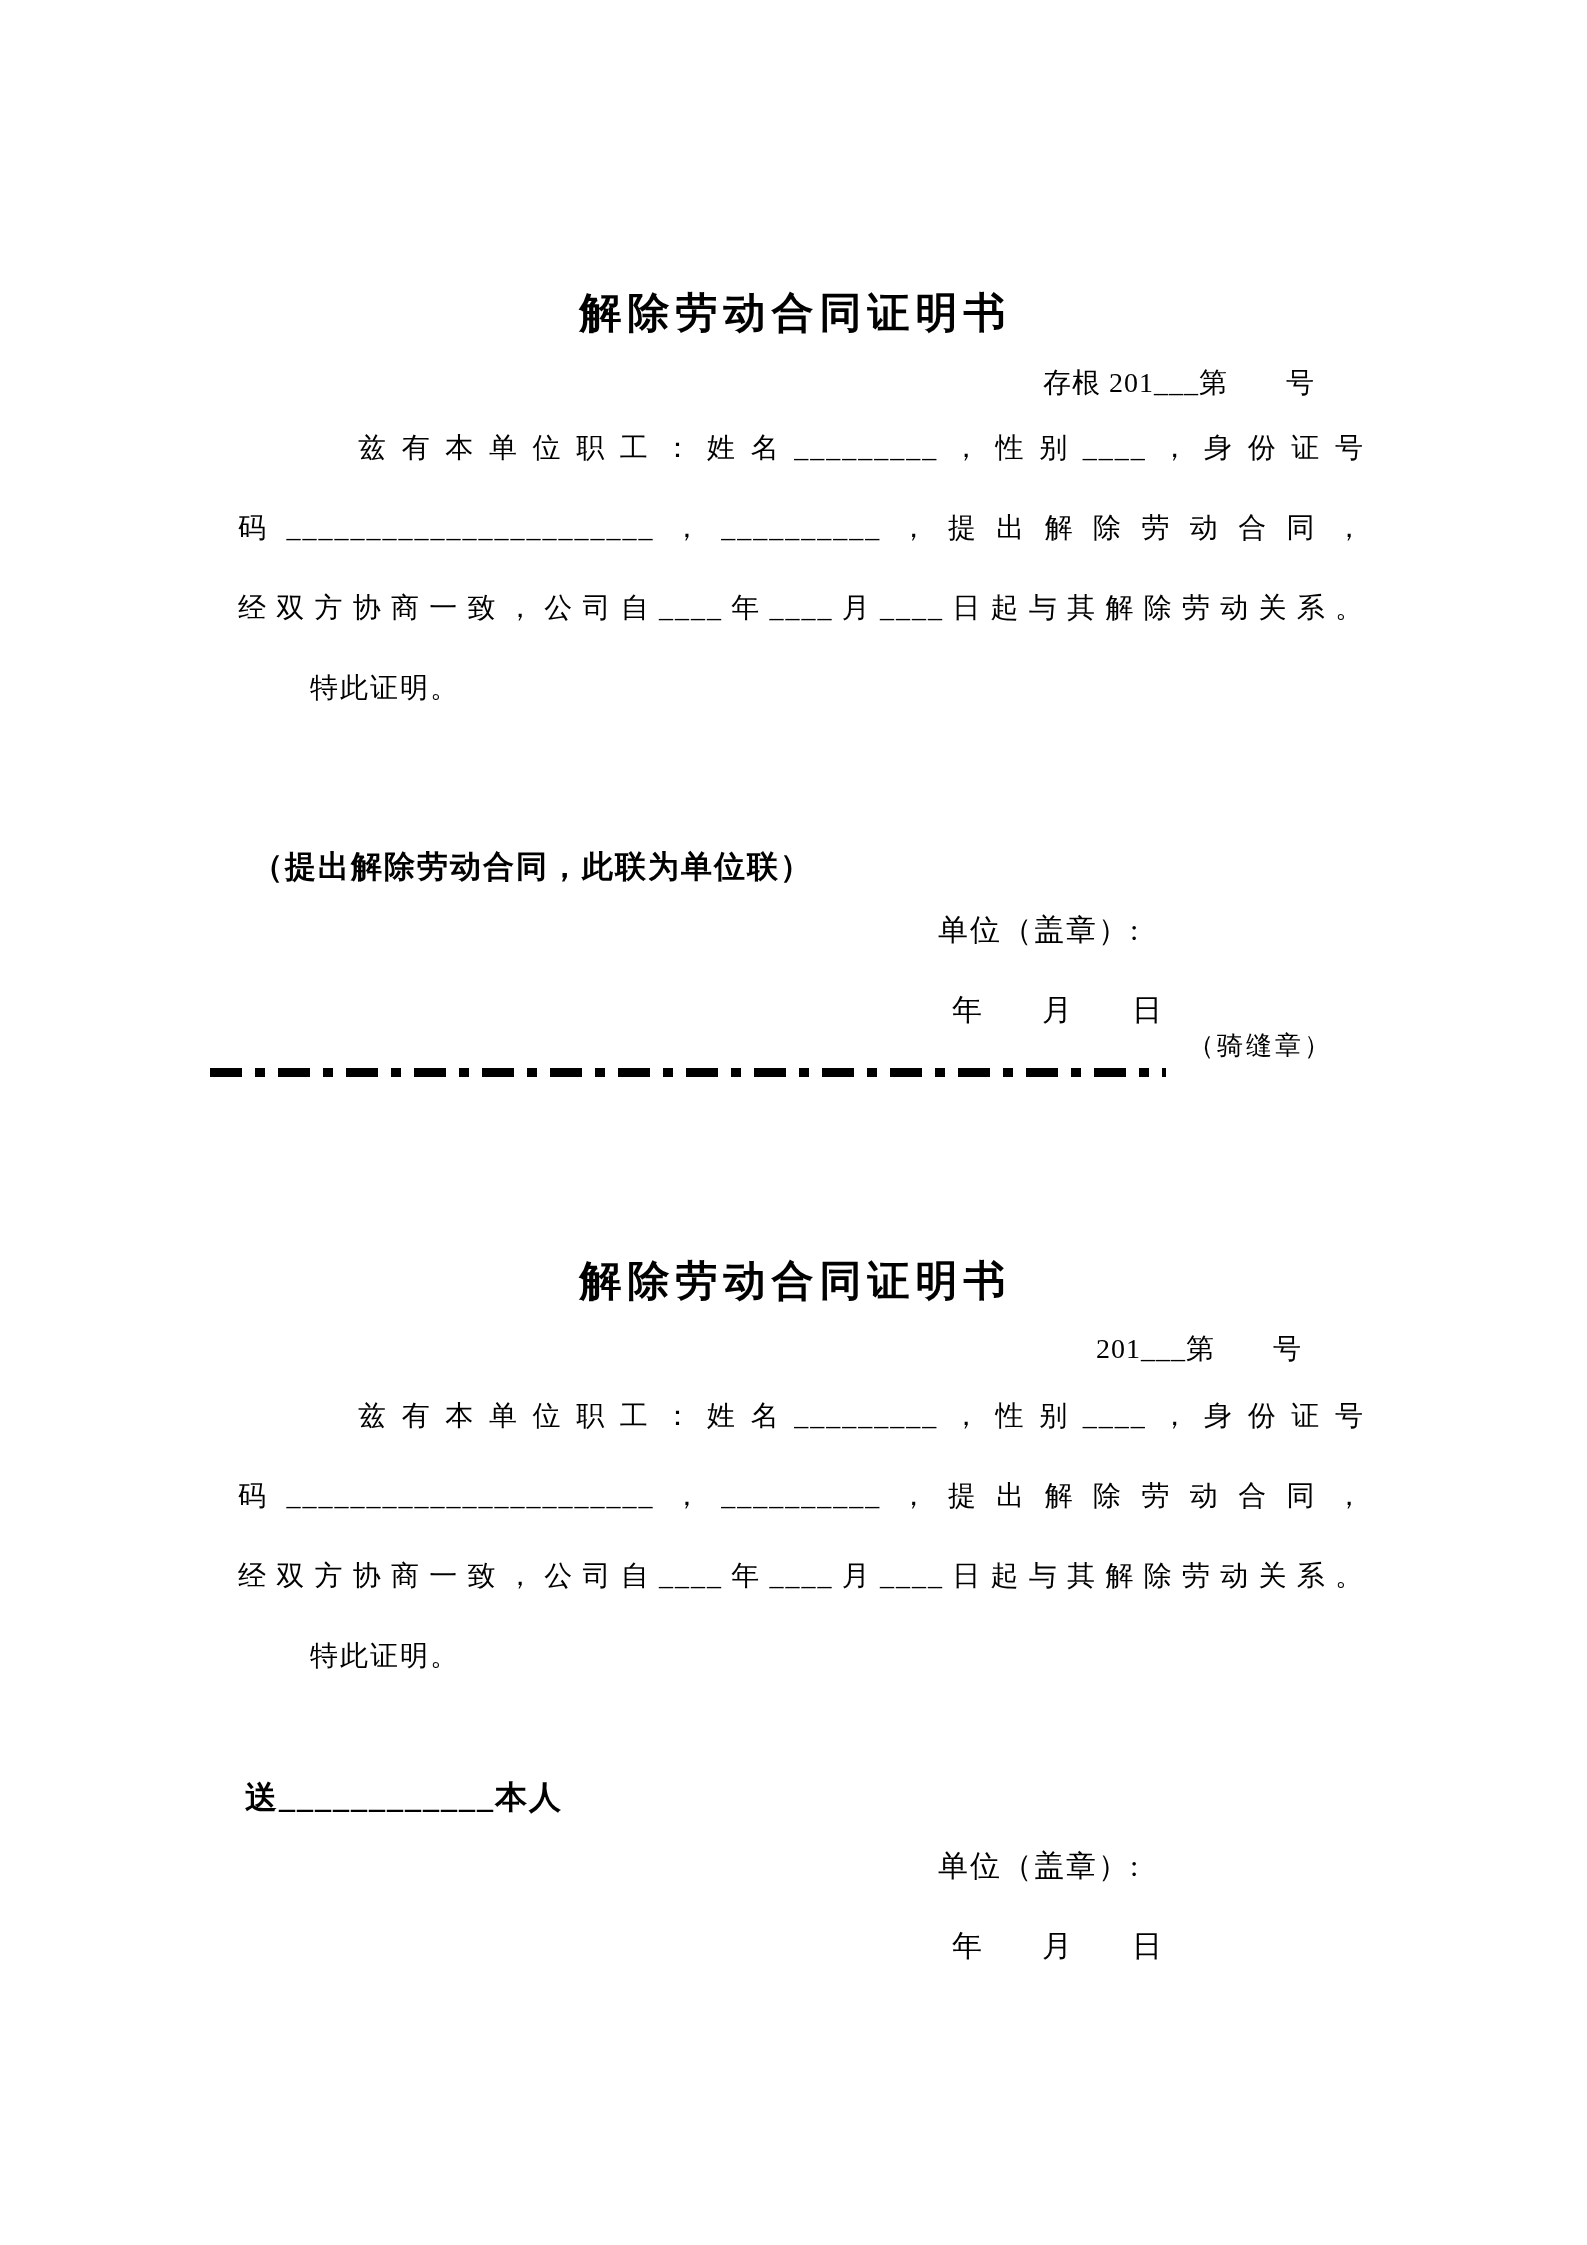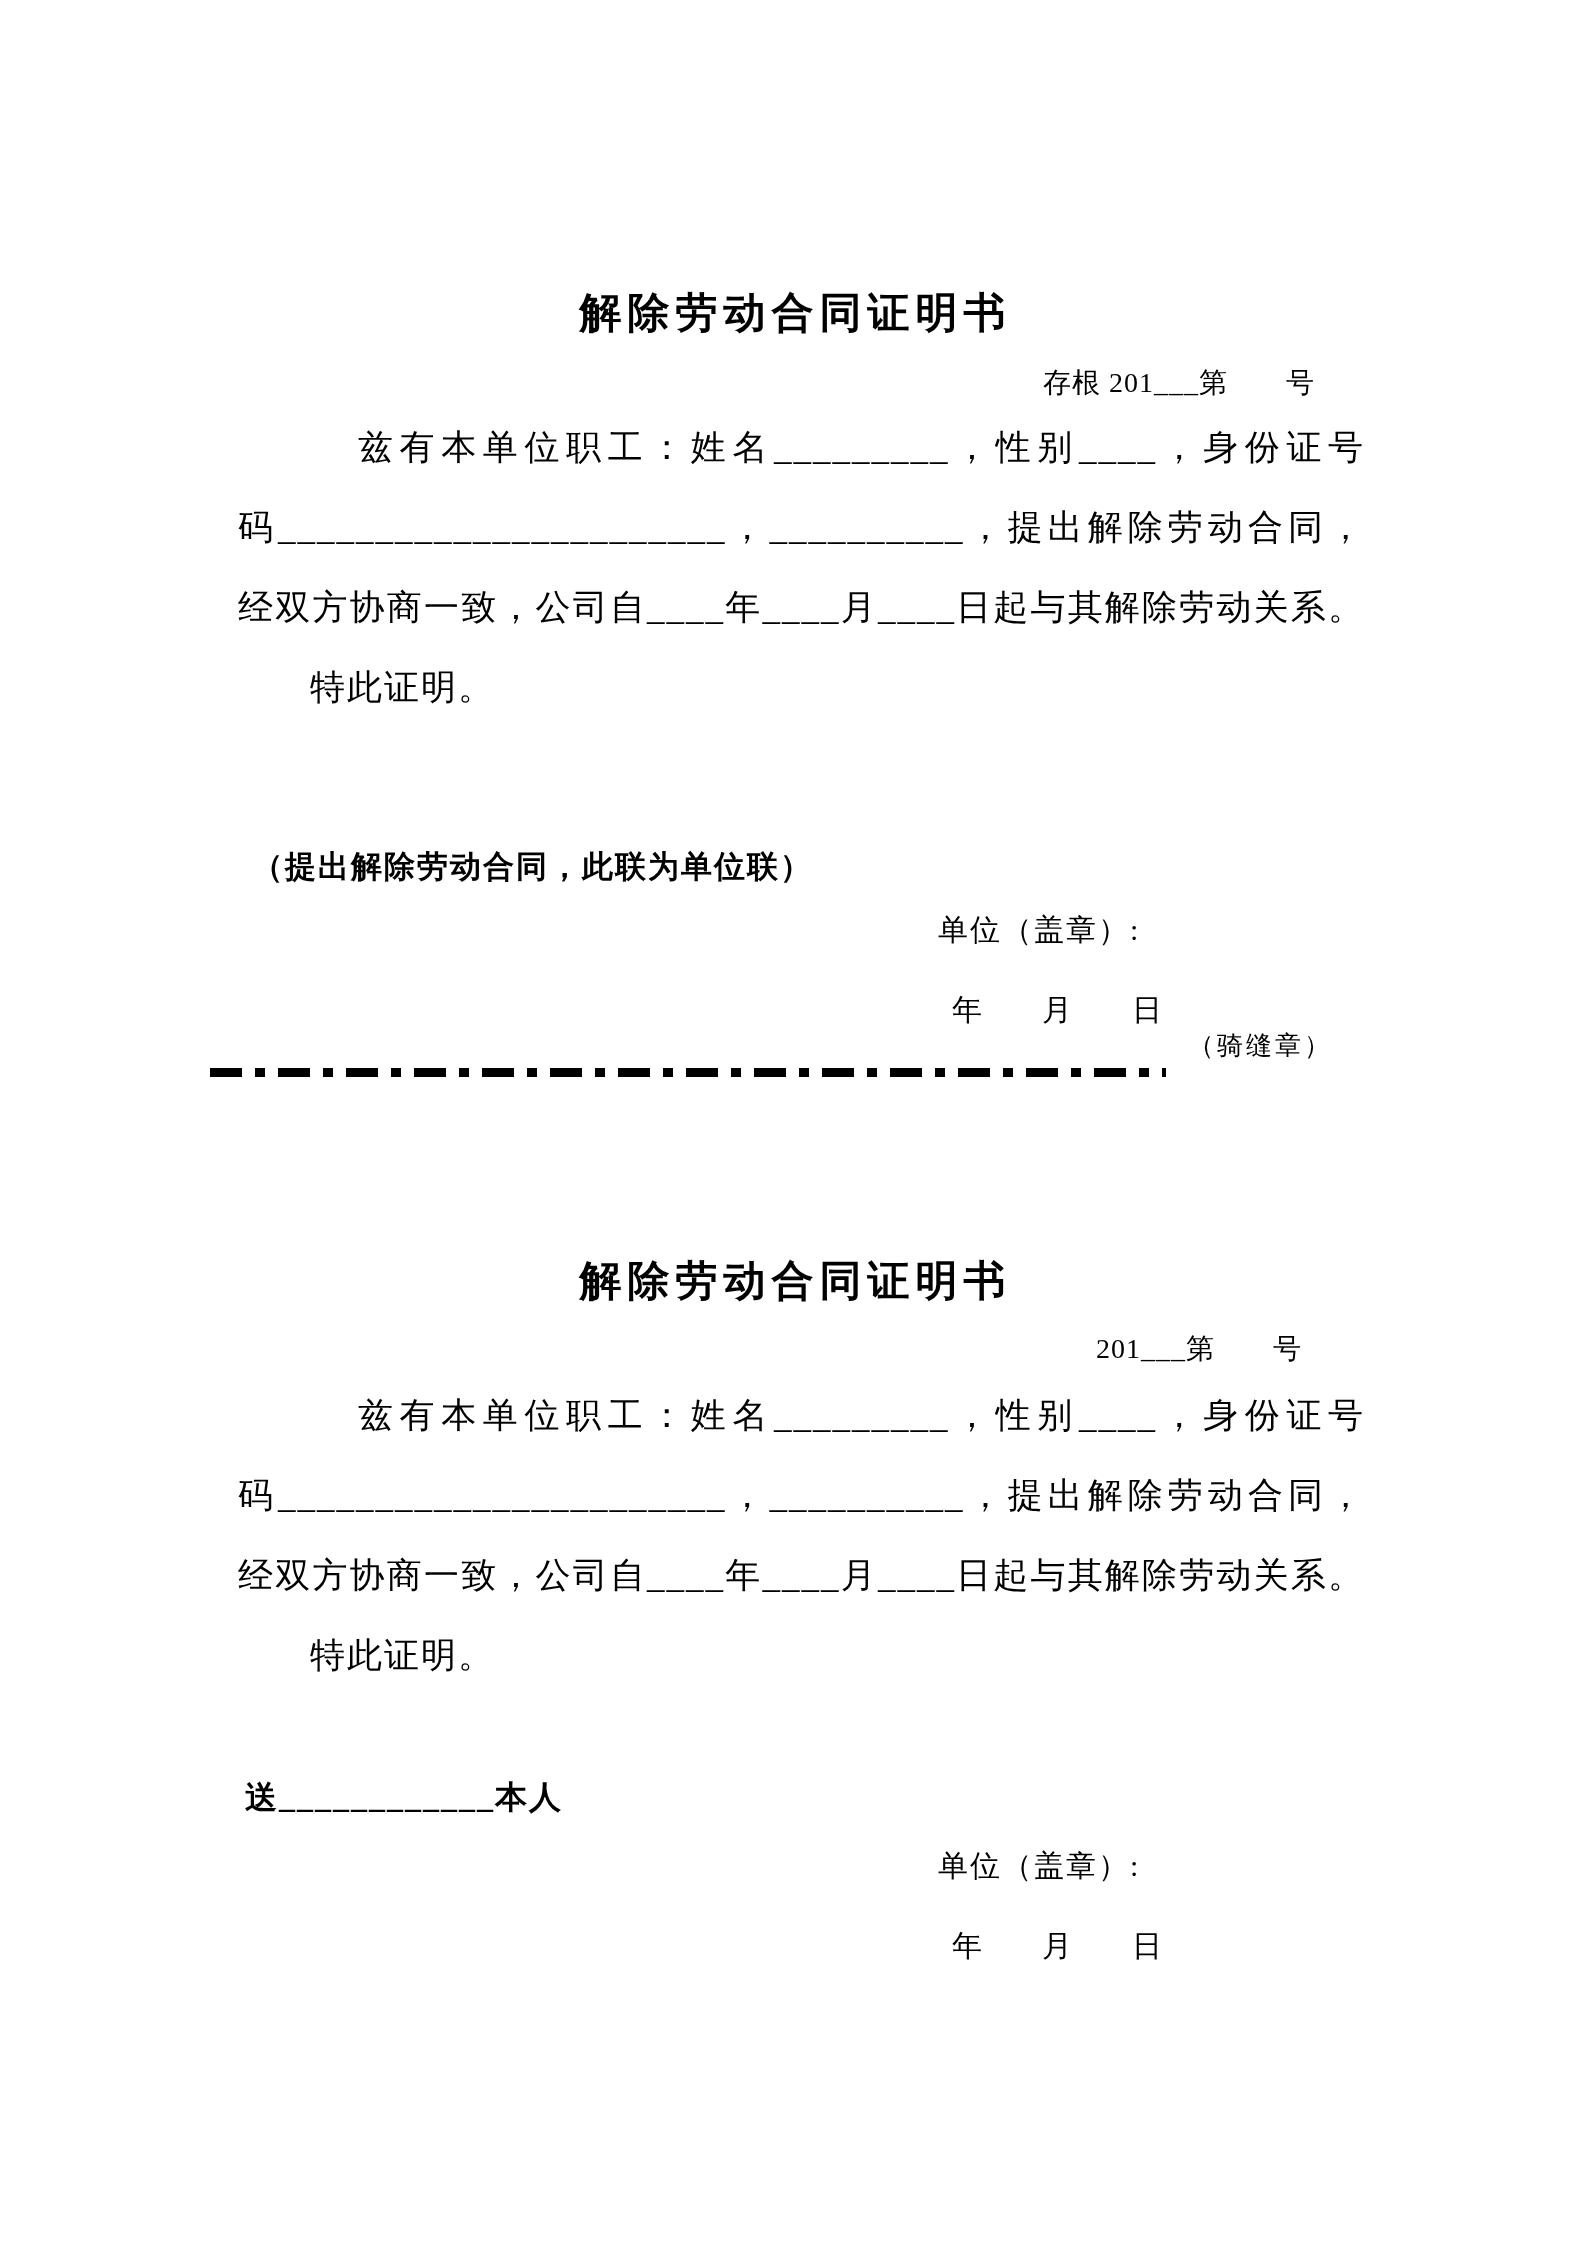--- a/index.html
+++ b/index.html
@@ -29,21 +29,21 @@
     font-size: 28px;
     line-height: 34px;
     white-space: pre;
     letter-spacing: 1px;
   }
   .s1 { left: 1043px; top: 366px; text-align: right; }
   .s2 { left: 1096px; top: 1332px; }
   .body {
     left: 238px;
     width: 1127px;
-    font-size: 35px;
+    font-size: 28px;
     letter-spacing: 2px;
   }
   .b1 { top: 408px; }
   .b2 { top: 1376px; }
   .line {
     height: 80px;
     line-height: 80px;
     text-align: justify;
     text-align-last: justify;
     white-space: nowrap;

